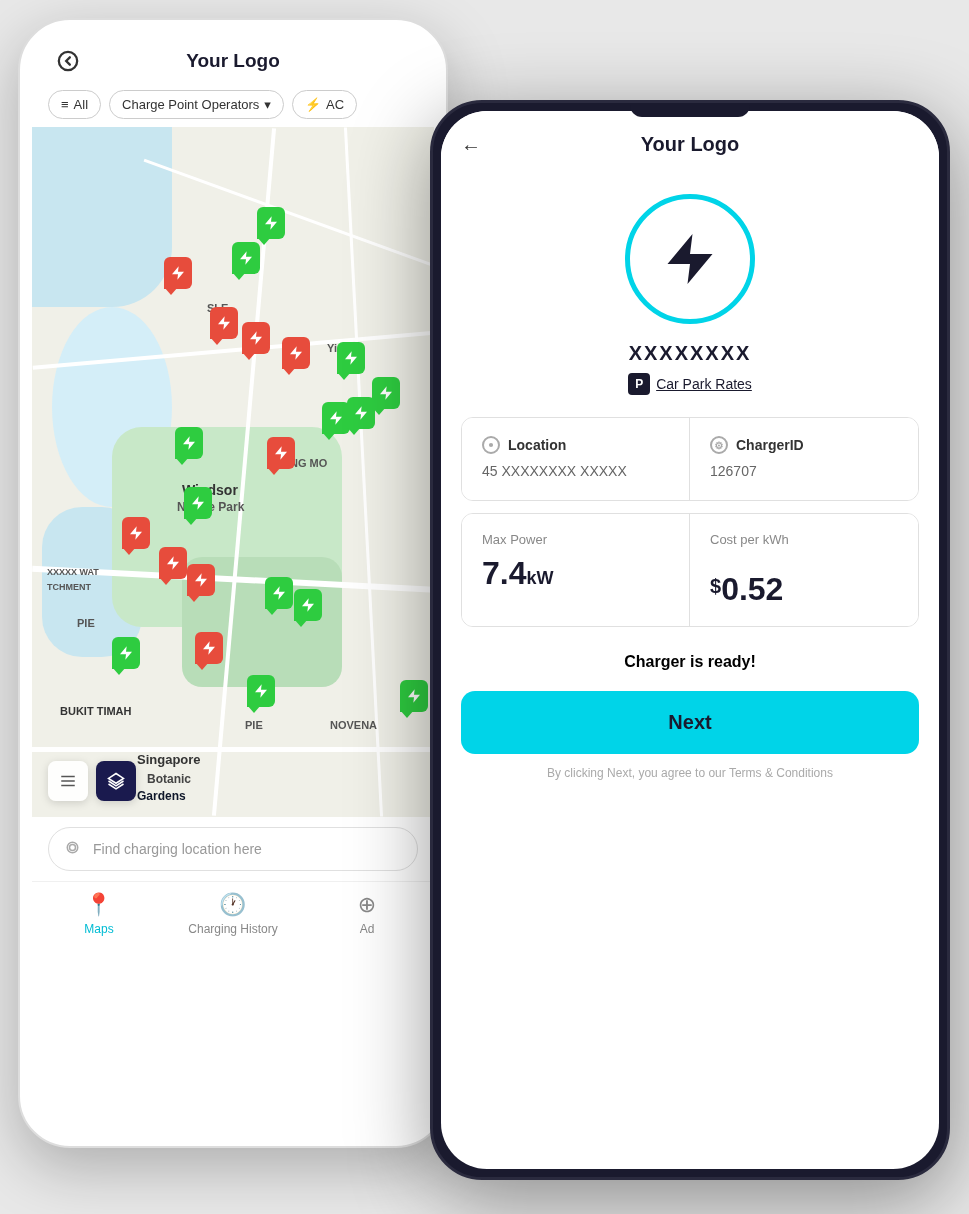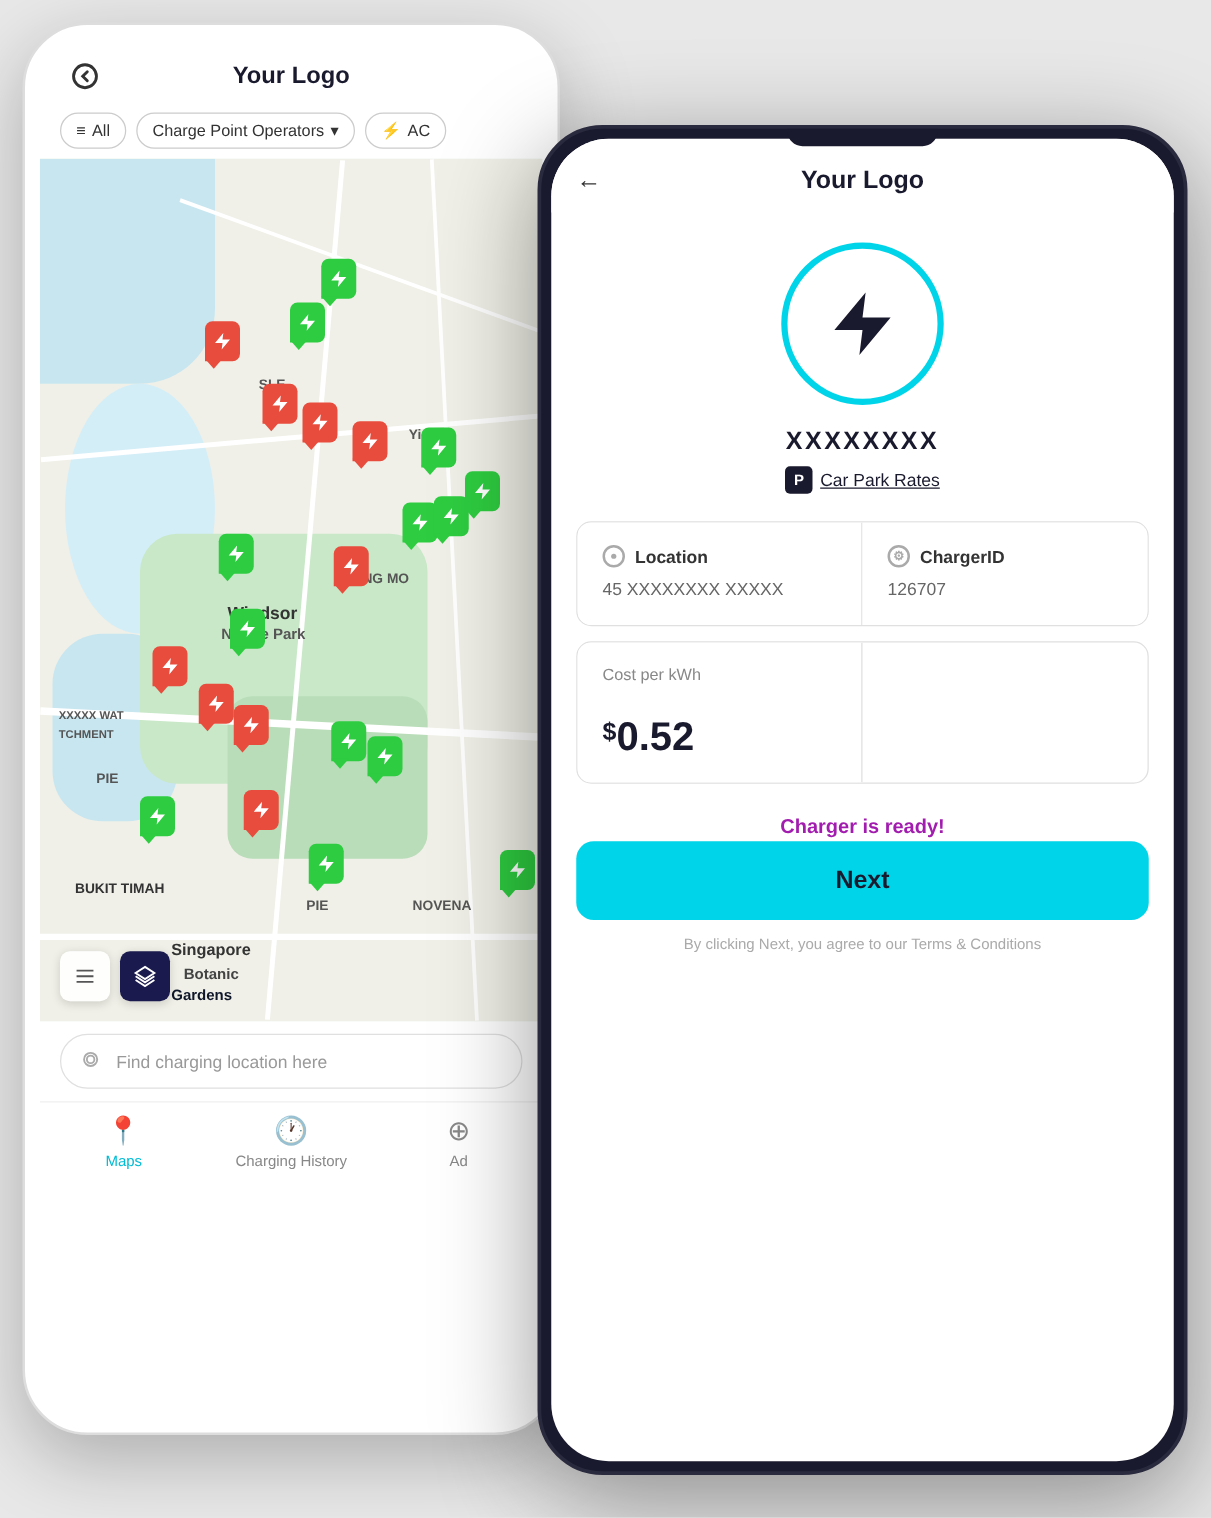--- a/index.html
+++ b/index.html
@@ -413,24 +413,24 @@
       font-size: 20px;
       font-weight: 600;
       vertical-align: top;
       margin-top: 4px;
       display: inline-block;
     }
 
     
     .ready-status {
       text-align: center;
-      padding: 10px 20px 2px;
+      padding: 10px 20px 20px;
       font-size: 16px;
       font-weight: 700;
-      color: #a21caf;
+      color: #000000;
     }
 
     
     .next-btn-wrap {
       padding: 0 20px 12px;
     }
     .next-btn {
       width: 100%;
       padding: 20px;
       background: #00d4e8;
@@ -711,20 +711,26 @@
         <div class="info-card-label">
           <div class="gear-icon-sm">⚙</div>
           <span>ChargerID</span>
         </div>
         <div class="info-card-value">126707</div>
       </div>
     </div>
 
     <div class="power-card">
       <div class="power-cell">
+        <div class="power-cell-label">Max Power</div>
+        <div class="power-cell-value">
+          <span>7.4</span><span class="unit">kW</span>
+        </div>
+      </div>
+      <div class="power-cell">
         <div class="power-cell-label">Cost per kWh</div>
         <div class="cost-value">
           <span class="dollar">$</span><span>0.52</span>
         </div>
       </div>
     </div>
 
     <div class="ready-status">Charger is ready!</div>
 
     <div class="next-btn-wrap">

